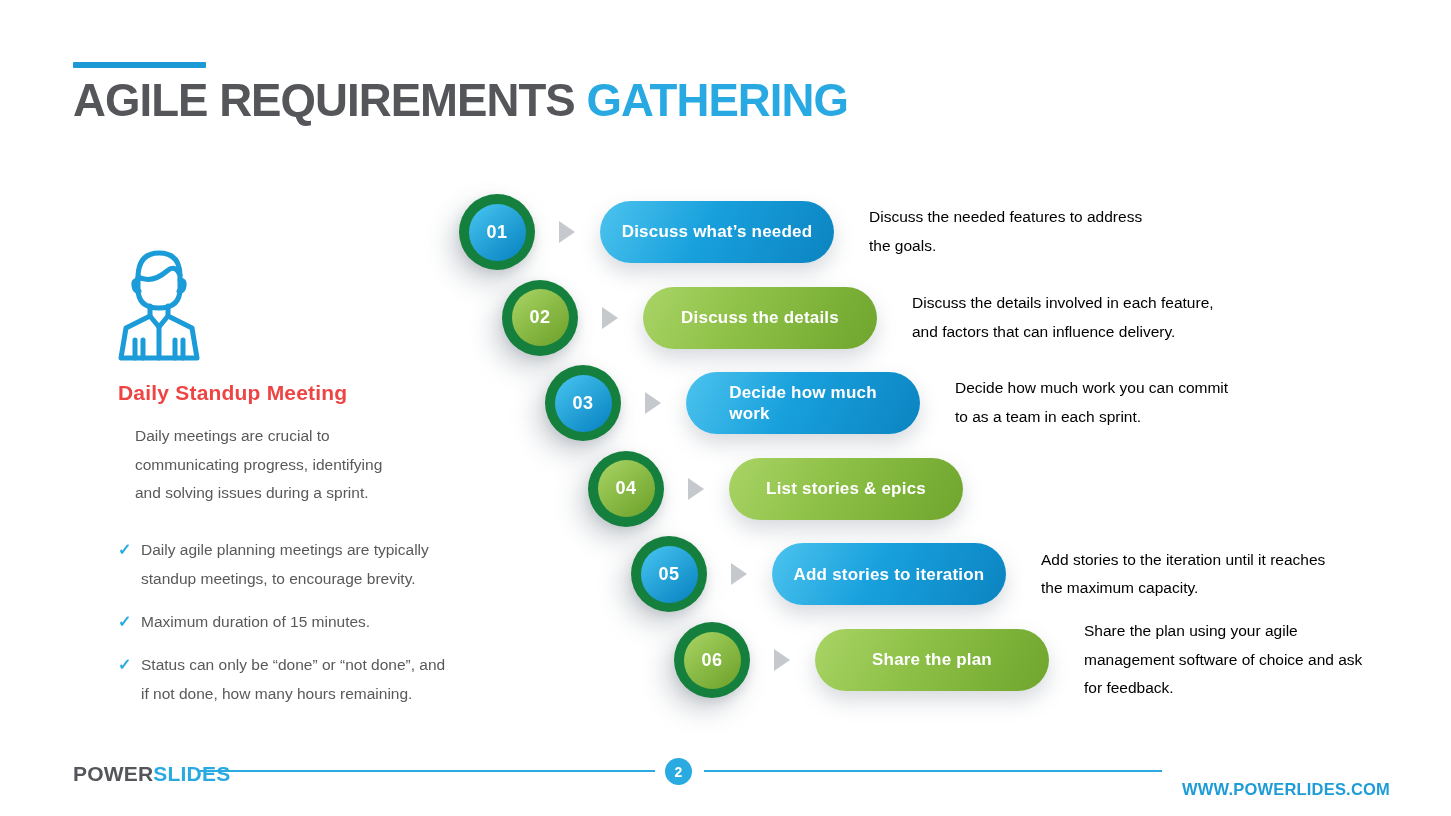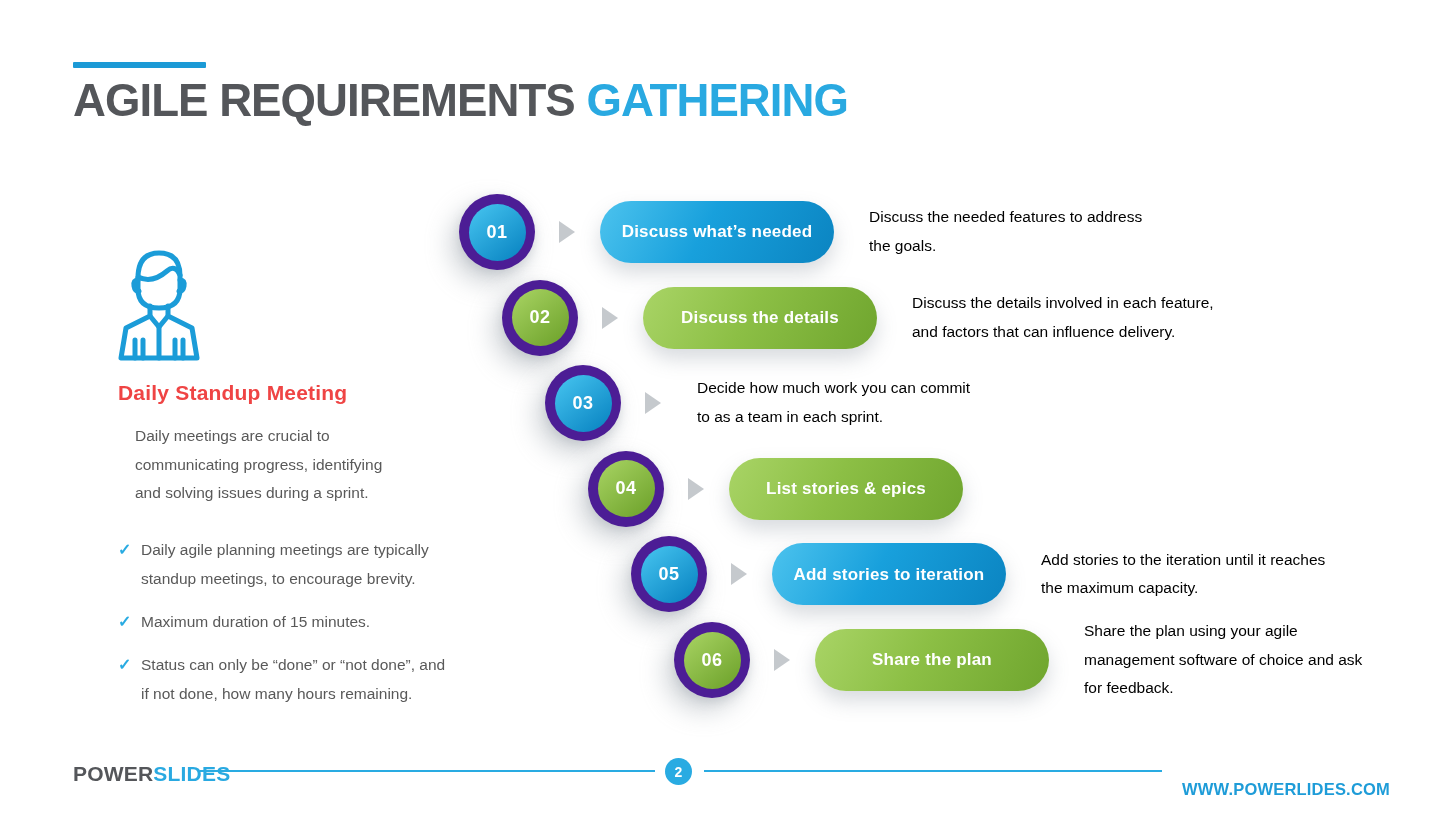--- a/index.html
+++ b/index.html
@@ -45,21 +45,21 @@
   }
   
   .step-row{
     position:absolute;
     left:calc(459px + var(--i)*43px);
     top:calc(194px + var(--i)*85.6px);
     height:76px;
     display:flex;align-items:center;
   }
   .ring{
-    width:76px;height:76px;border-radius:50%;background:#4c1d95;
+    width:76px;height:76px;border-radius:50%;background:#15803d;
     box-shadow:-8px 12px 26px rgba(145,153,162,.45), 0 4px 10px rgba(145,153,162,.25);
     display:flex;align-items:center;justify-content:center;
   }
   .num{
     width:57px;height:57px;border-radius:50%;
     display:flex;align-items:center;justify-content:center;
     color:#fff;font-size:18px;font-weight:700;letter-spacing:.5px;
   }
   .num.blue{background:linear-gradient(140deg,#41bfec 10%,#0c87c4 90%);}
   .num.green{background:linear-gradient(140deg,#a3cf5e 10%,#71a52e 90%);}
@@ -169,20 +169,24 @@
 and factors that can influence delivery.</div>
   </div>
 
   <div class="step-row" style="--i:2">
     <div class="ring">
         <div class="num blue">03</div>
       </div>
     <svg class="arrow" viewBox="0 0 18 24">
         <path d="M1 1 L17 12 L1 23 Z" fill="#c5c9cd"></path>
       </svg>
+    <div class="pill blue">
+        <span class="pill-label">Decide how much
+work</span>
+      </div>
     <div class="step-desc">Decide how much work you can commit
 to as a team in each sprint.</div>
   </div>
 
   <div class="step-row" style="--i:3">
     <div class="ring">
         <div class="num green">04</div>
       </div>
     <svg class="arrow" viewBox="0 0 18 24">
         <path d="M1 1 L17 12 L1 23 Z" fill="#c5c9cd"></path>

